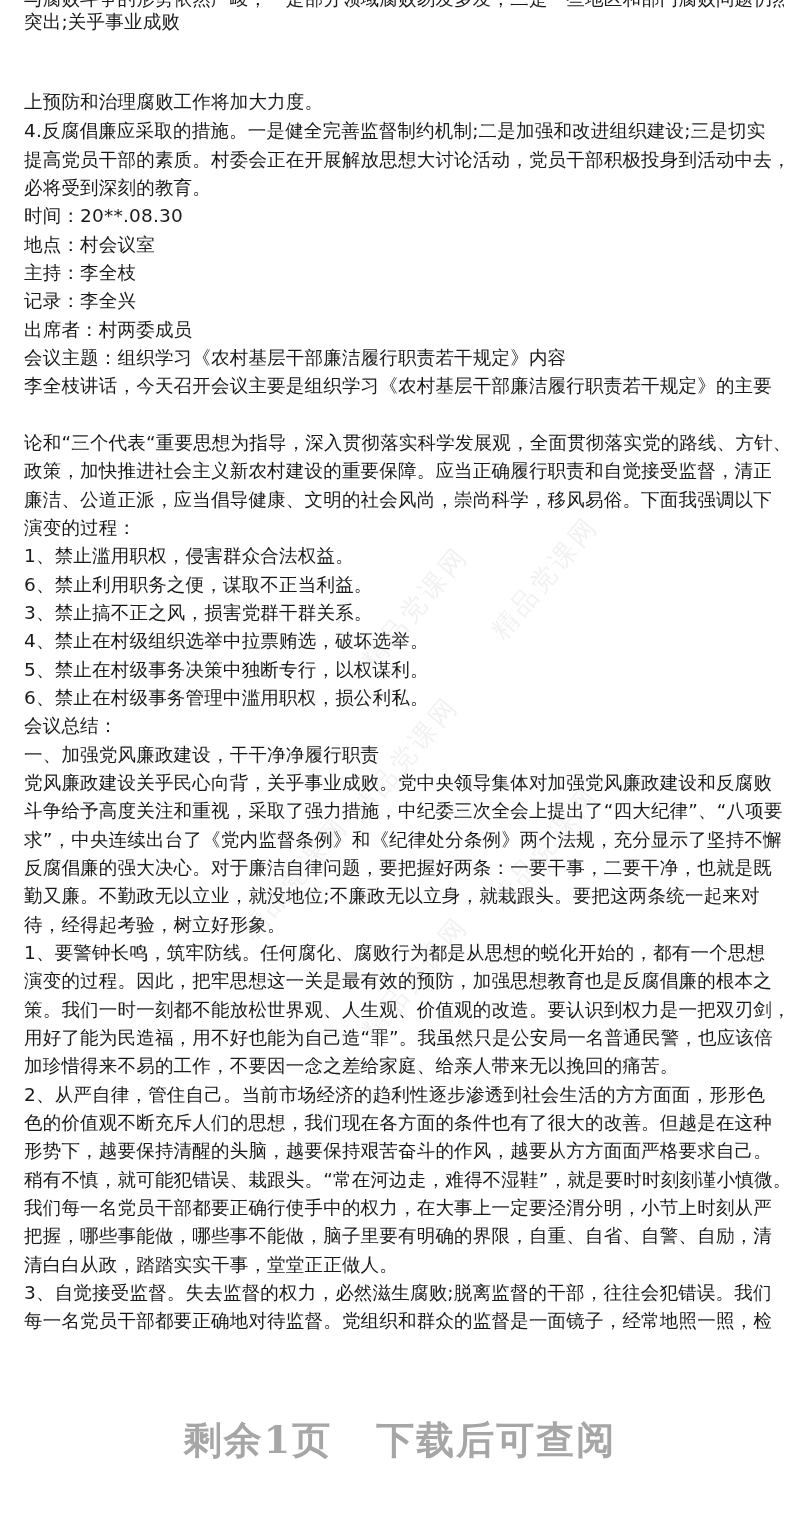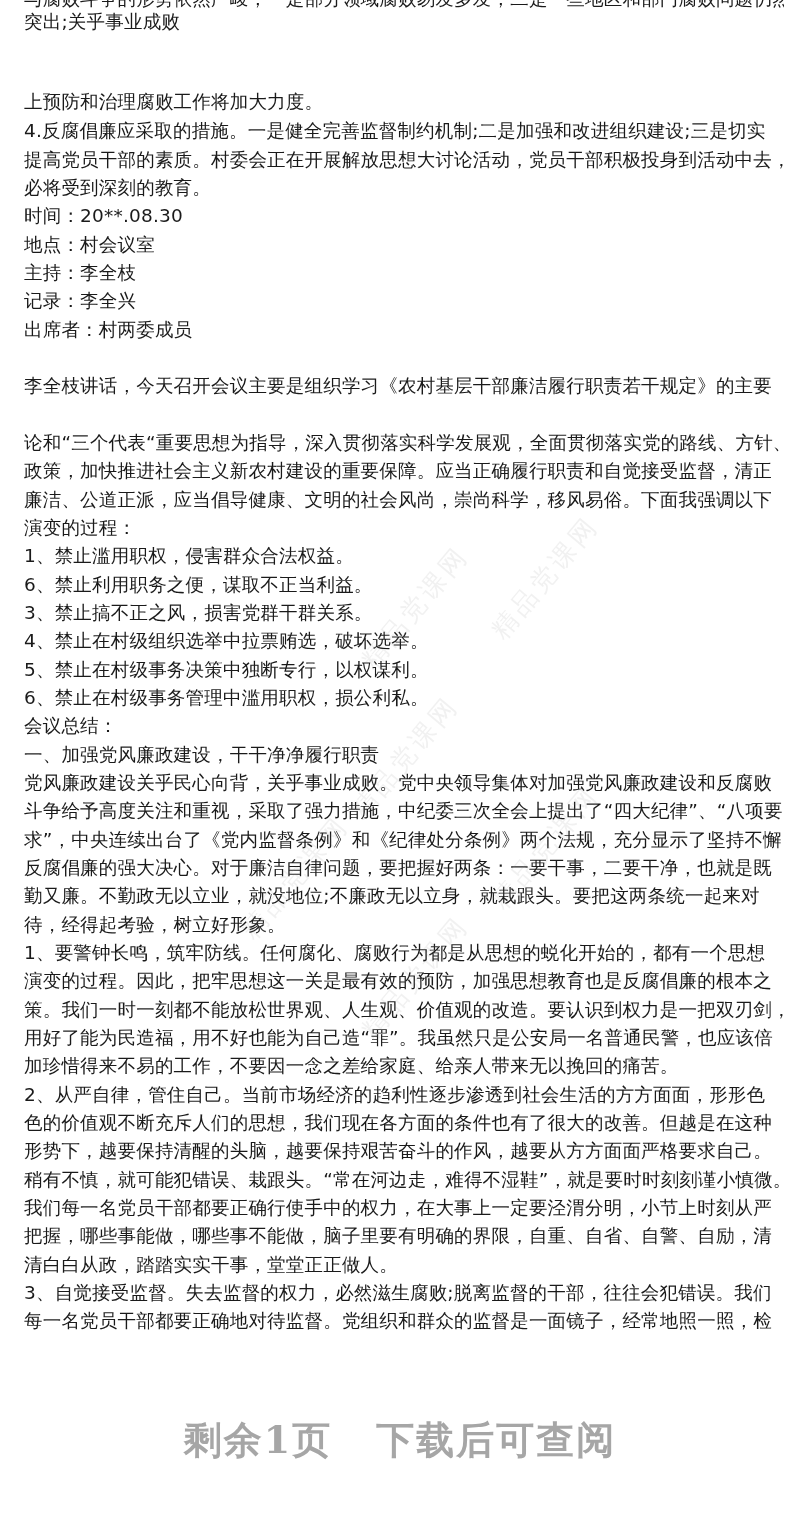--- a/index.html
+++ b/index.html
@@ -27,20 +27,21 @@
 
   <div class="line" style="top:88px">上预防和治理腐败工作将加大力度。</div>
   <div class="line" style="top:117px">4.反腐倡廉应采取的措施。一是健全完善监督制约机制;二是加强和改进组织建设;三是切实</div>
   <div class="line" style="top:146px">提高党员干部的素质。村委会正在开展解放思想大讨论活动，党员干部积极投身到活动中去，</div>
   <div class="line" style="top:174px">必将受到深刻的教育。</div>
   <div class="line" style="top:202px">时间：20**.08.30</div>
   <div class="line" style="top:231px">地点：村会议室</div>
   <div class="line" style="top:259px">主持：李全枝</div>
   <div class="line" style="top:287px">记录：李全兴</div>
   <div class="line" style="top:316px">出席者：村两委成员</div>
+  <div class="line" style="top:344px">会议主题：组织学习《农村基层干部廉洁履行职责若干规定》内容</div>
   <div class="line" style="top:372px">李全枝讲话，今天召开会议主要是组织学习《农村基层干部廉洁履行职责若干规定》的主要</div>
   <div class="line" style="top:429px">论和“三个代表“重要思想为指导，深入贯彻落实科学发展观，全面贯彻落实党的路线、方针、</div>
   <div class="line" style="top:457px">政策，加快推进社会主义新农村建设的重要保障。应当正确履行职责和自觉接受监督，清正</div>
   <div class="line" style="top:486px">廉洁、公道正派，应当倡导健康、文明的社会风尚，崇尚科学，移风易俗。下面我强调以下</div>
   <div class="line" style="top:514px">演变的过程：</div>
   <div class="line" style="top:542px">1、禁止滥用职权，侵害群众合法权益。</div>
   <div class="line" style="top:571px">6、禁止利用职务之便，谋取不正当利益。</div>
   <div class="line" style="top:599px">3、禁止搞不正之风，损害党群干群关系。</div>
   <div class="line" style="top:627px">4、禁止在村级组织选举中拉票贿选，破坏选举。</div>
   <div class="line" style="top:656px">5、禁止在村级事务决策中独断专行，以权谋利。</div>

